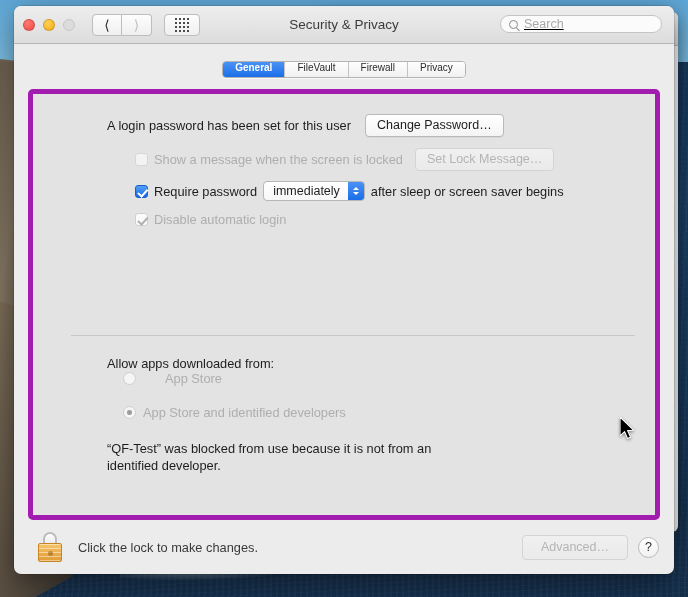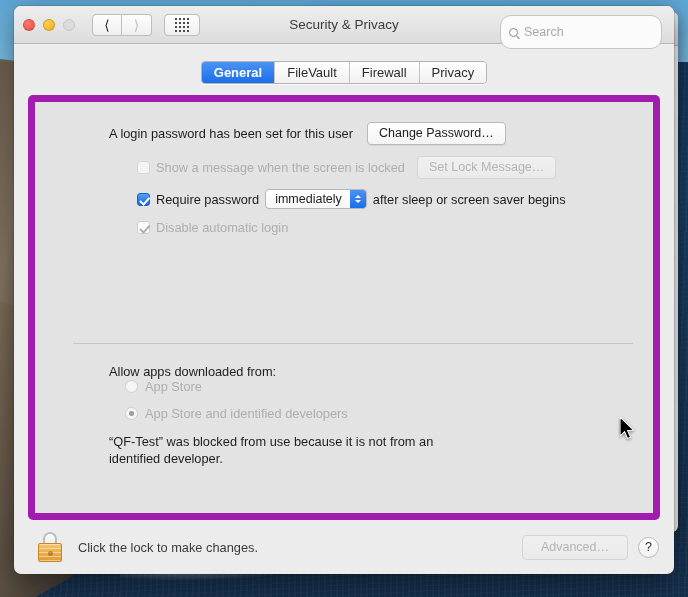--- a/index.html
+++ b/index.html
@@ -156,21 +156,22 @@
   }
 
   .searchfield {
     position: absolute;
     right: 12px; top: 9px;
     width: 162px; height: 17px;
     background: #fbfbfb;
     border: 1px solid #c4c4c4;
     border-radius: 11px;
     display: flex; align-items: center;
-    padding: 16px 8px;
+    padding: 8px 8px;
+    text-decoration: underline;
   }
   .mag {
     width: 9px; height: 9px;
     border: 1.3px solid #8a8a8a;
     border-radius: 50%;
     position: relative;
     flex: 0 0 auto;
   }
   .mag::after {
     content: "";
@@ -196,41 +197,41 @@
   }
   .tabs {
     display: flex;
     border: 1px solid #b3b3b3;
     border-radius: 4px;
     overflow: hidden;
     box-shadow: 0 1px 0 rgba(255,255,255,.7);
   }
   .tab {
     padding: 0 12px;
-    height: 21px;
-    display: flex; align-items: center;
-    font-size: 13px;
+    height: 15px;
+    display: flex; align-items: flex-start;
+    font-size: 10px;
     color: #2b2b2b;
     background: linear-gradient(#fefefe, #f1f1f1);
     border-left: 1px solid #c3c3c3;
   }
   .tab:first-child { border-left: none; }
   .tab.active {
     background: linear-gradient(#4b92f5, #1a6fe8);
     color: #fff;
     font-weight: bold;
     border-left-color: #1a6fe8;
   }
 
   
   .panel {
     margin: 0 14px;
     flex: 1 1 auto;
     background: #e3e3e3;
-    border: 7px solid #a21caf;
+    border: 5px solid #a21caf;
     border-radius: 5px;
     position: relative;
     overflow: hidden;
   }
 
   .grp-password { padding: 20px 0 0 0; }
 
   .row { display: flex; align-items: center; }
 
   .lead {
@@ -545,26 +546,26 @@
       </div>
 
       <div class="divider" style="top:241px;"></div>
 
       <div style="position:absolute;left:0;right:0;top:262px;">
 
         <div class="row lead" style="">
           <span class="txt">Allow apps downloaded from:</span>
         </div>
 
-        <div class="row" style="margin-left:90px;margin-bottom:12px;">
+        <div class="row" style="margin-left:90px;margin-bottom:19px;gap:22px;">
           <span class="radio"></span>
           <span class="txt-dim">App Store</span>
         </div>
 
-        <div class="row" style="margin-left:90px;margin-bottom:12px;">
+        <div class="row" style="margin-left:90px;margin-bottom:20px;">
           <span class="radio sel-dim"></span>
           <span class="txt-dim">App Store and identified developers</span>
         </div>
 
         <div class="row lead" style="align-items:center;margin-right:16px;">
           <span class="txt" style="max-width:352px;line-height:17px;display:block;">“QF-Test” was blocked from use because it is not from an identified developer.</span>
           <span style="flex:1 1 auto;"></span>
         </div>
       </div>
 

